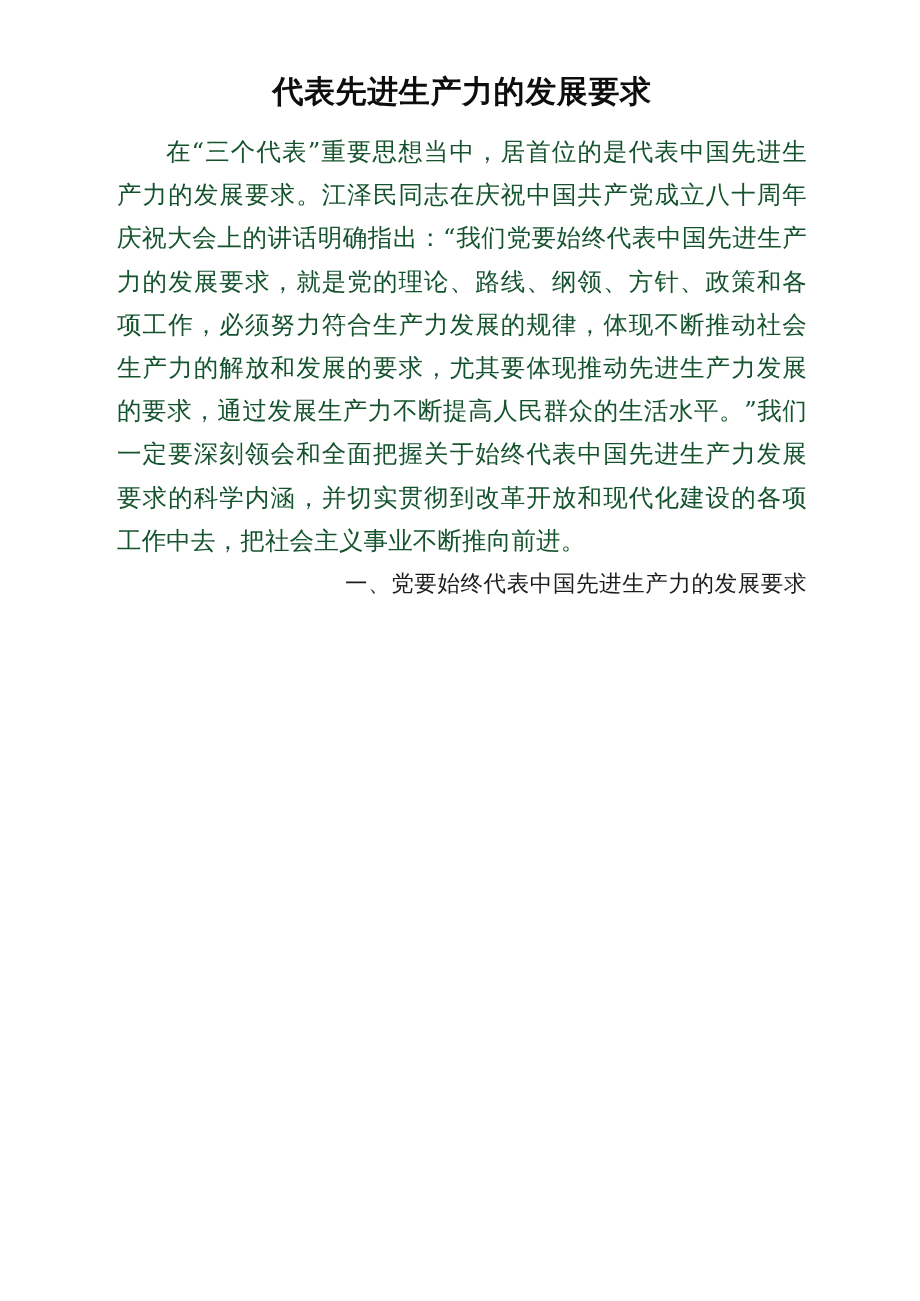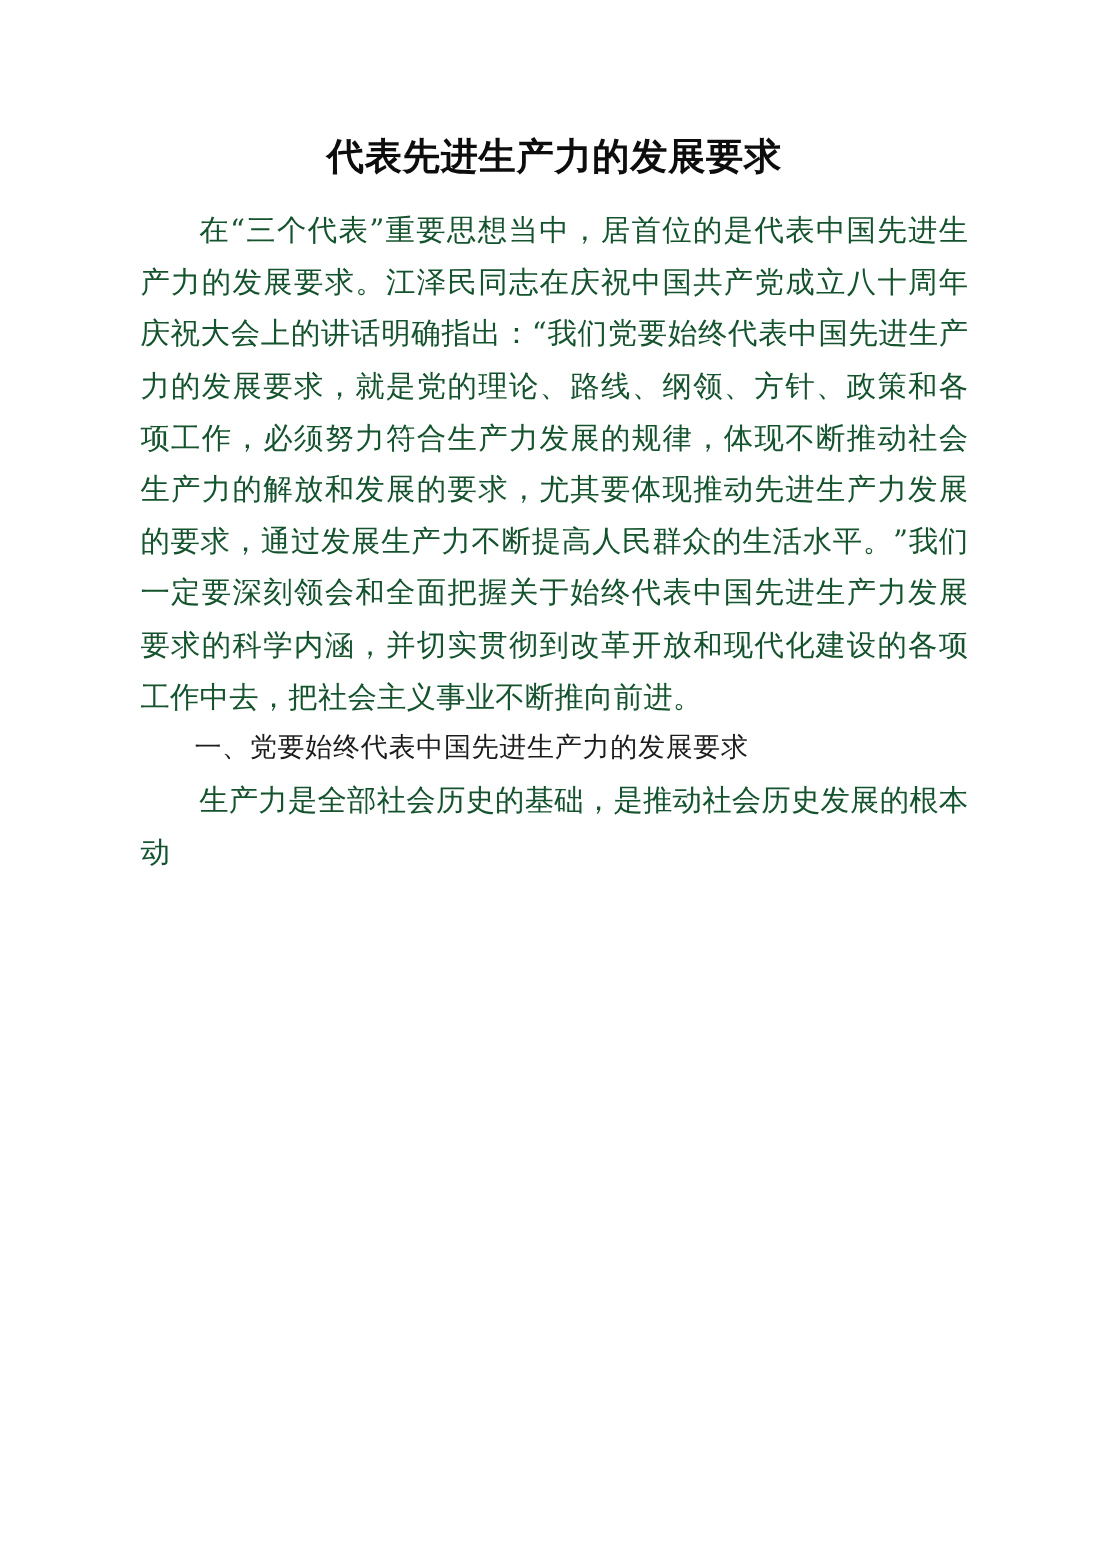--- a/index.html
+++ b/index.html
@@ -36,21 +36,21 @@
   
   .doc-title {
     font-family: "DejaVu Sans", "Liberation Sans", sans-serif;
     font-weight: bold;
     font-size: 31px;
     line-height: 38px;
     letter-spacing: 0.6px;
     text-align: center;
     color: #0d0d0d;
     margin: 0;
-    padding-top: 112px;
+    padding-top: 72px;
     white-space: nowrap;
   }
 
   
   .doc-subtitle {
     font-family: "DejaVu Serif", "Liberation Serif", serif;
     font-size: 22px;
     line-height: 30px;
     letter-spacing: 1.6px;
     color: #262626;
@@ -85,21 +85,21 @@
 
   
   .section-heading {
     font-family: "DejaVu Serif", "Liberation Serif", serif;
     font-size: 22.5px;
     line-height: 43.2px;
     letter-spacing: 0.6px;
     color: #1c1c1c;
     margin: 0;
     text-indent: 45px;
-    text-align: left;
+    text-align: right;
     white-space: nowrap;
   }
 
   
   .lat {
     font-family: "Liberation Serif", "DejaVu Serif", serif;
     letter-spacing: 0.4px;
     padding: 0 2px;
   }
 </style>
@@ -112,17 +112,16 @@
     <h1 class="doc-title">代表先进生产力的发展要求</h1>
 
 
     <div class="body-block">
 
       <p class="para">在“三个代表”重要思想当中，居首位的是代表中国先进生产力的发展要求。江泽民同志在庆祝中国共产党成立八十周年庆祝大会上的讲话明确指出：“我们党要始终代表中国先进生产力的发展要求，就是党的理论、路线、纲领、方针、政策和各项工作，必须努力符合生产力发展的规律，体现不断推动社会生产力的解放和发展的要求，尤其要体现推动先进生产力发展的要求，通过发展生产力不断提高人民群众的生活水平。”我们一定要深刻领会和全面把握关于始终代表中国先进生产力发展要求的科学内涵，并切实贯彻到改革开放和现代化建设的各项工作中去，把社会主义事业不断推向前进。</p>
 
 
       <p class="section-heading">一、党要始终代表中国先进生产力的发展要求</p>
 
-      <p class="para">生产力是全部社会历史的基础，是推动社会历史发展的根本动</p>
 
     </div>
   </div>
 </div>
 
 </body></html>

